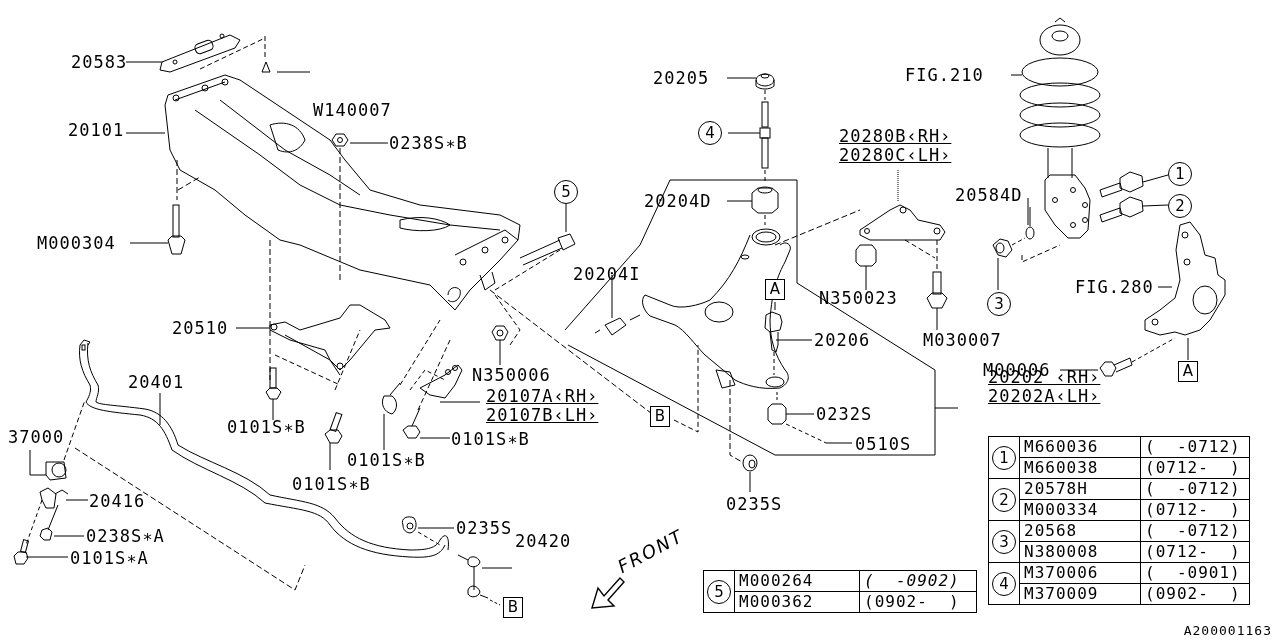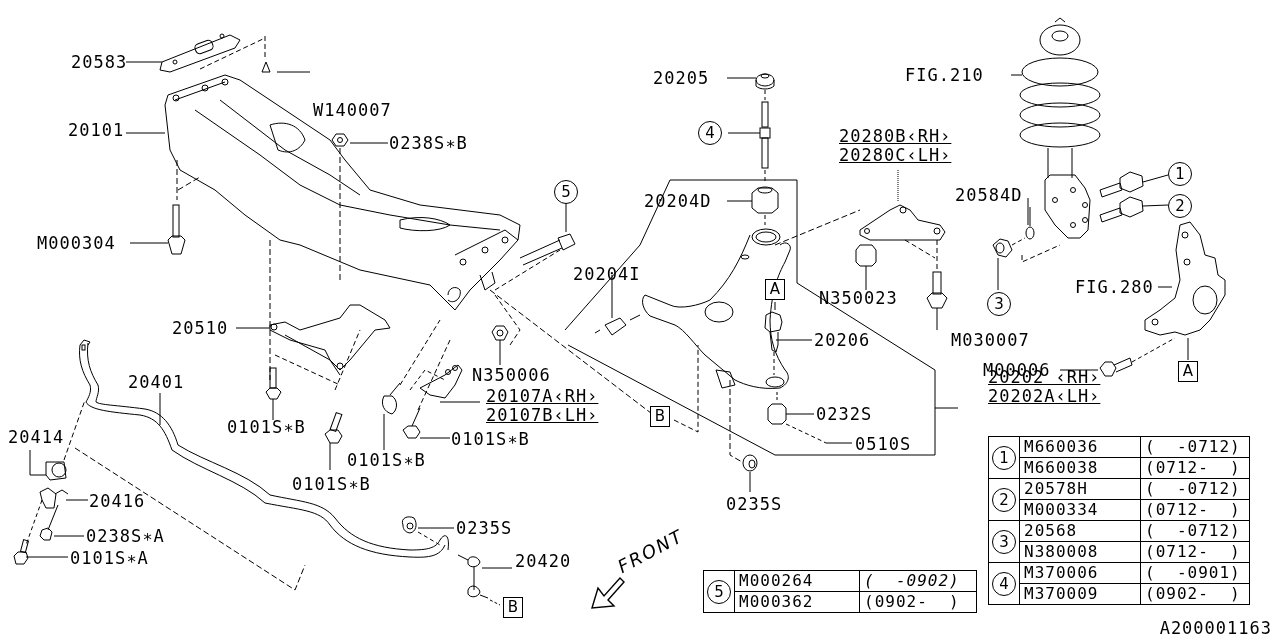--- a/index.html
+++ b/index.html
@@ -8,21 +8,21 @@
   .lbl{position:absolute;font-family:"DejaVu Sans Mono","Liberation Mono",monospace;font-size:17px;letter-spacing:1px;line-height:18px;white-space:nowrap;color:#000;font-weight:300;}
   .lbl.two{line-height:19px;text-decoration:underline;}
   .circ{position:absolute;width:22px;height:22px;border:1.3px solid #000;border-radius:50%;font-size:15px;line-height:22px;text-align:center;background:#fff;font-family:"DejaVu Sans","Liberation Sans",sans-serif;}
   .boxref{position:absolute;width:18px;height:19px;border:1.3px solid #000;font-size:15px;line-height:19px;text-align:center;background:#fff;font-family:"DejaVu Sans","Liberation Sans",sans-serif;}
   table.ref{position:absolute;border-collapse:collapse;background:#fff;}
   table.ref td{border:1.5px solid #000;font-family:"DejaVu Sans Mono","Liberation Mono",monospace;font-size:16px;letter-spacing:1px;height:20px;padding:0 4px;white-space:pre;line-height:20px;}
   table.ref td.num{width:30px;text-align:center;padding:0;}
   table.ref td.num span{display:inline-block;width:22px;height:22px;border:1.3px solid #000;border-radius:50%;line-height:22px;font-size:15px;font-family:"DejaVu Sans","Liberation Sans",sans-serif;letter-spacing:0;}
   .front{position:absolute;left:590px;top:548px;}
   .front-text{position:absolute;left:624px;top:556px;font-size:18px;font-family:"DejaVu Sans","Liberation Sans",sans-serif;font-style:italic;letter-spacing:2px;transform:rotate(-28deg);transform-origin:left bottom;}
-  .docid{position:absolute;right:8px;bottom:2px;font-size:17px;letter-spacing:1px;}
+  .docid{position:absolute;right:8px;bottom:2px;font-size:13px;letter-spacing:1px;}
 </style>
 </head>
 <body>
 
 <svg class="art" viewBox="0 0 1280 640" fill="none" stroke="#000" stroke-width="1">
 
   <g>
     <path d="M162,62 L230,35 L240,40 L235,48 L170,72 L160,70 Z"></path>
     <rect x="195" y="42" width="18" height="10" rx="4" transform="rotate(-20 204 47)"></rect>
     <circle cx="175" cy="62" r="2"></circle>
@@ -329,43 +329,43 @@
 <div class="lbl" style="left:313px;top:63px;margin-top:38px;">W140007</div>
 <div class="lbl" style="left:68px;top:106px;margin-top:15px;">20101</div>
 <div class="lbl" style="left:389px;top:134px;">0238S∗B</div>
 <div class="lbl" style="left:37px;top:234px;">M000304</div>
 
 <div class="lbl" style="left:653px;top:69px;">20205</div>
 <div class="lbl" style="left:644px;top:192px;">20204D</div>
 <div class="lbl" style="left:573px;top:265px;">20204I</div>
 <div class="lbl two" style="left:839px;top:127px;"><span>20280B‹RH›</span><br><span>20280C‹LH›</span></div>
 <div class="lbl" style="left:819px;top:289px;">N350023</div>
-<div class="lbl" style="left:923px;top:331px;margin-left:28px;">M030007</div>
+<div class="lbl" style="left:923px;top:331px;">M030007</div>
 <div class="lbl" style="left:814px;top:331px;">20206</div>
 
 <div class="lbl" style="left:905px;top:66px;">FIG.210</div>
 <div class="lbl" style="left:955px;top:186px;">20584D</div>
 <div class="lbl" style="left:1075px;top:278px;">FIG.280</div>
 <div class="lbl" style="left:983px;top:361px;text-align:center;">M00006</div>
 
 <div class="lbl" style="left:172px;top:319px;">20510</div>
 <div class="lbl" style="left:472px;top:366px;">N350006</div>
 <div class="lbl two" style="left:486px;top:387px;"><span>20107A‹RH›</span><br><span>20107B‹LH›</span></div>
 <div class="lbl" style="left:227px;top:418px;">0101S∗B</div>
 <div class="lbl" style="left:292px;top:475px;">0101S∗B</div>
 <div class="lbl" style="left:347px;top:451px;">0101S∗B</div>
 <div class="lbl" style="left:451px;top:430px;">0101S∗B</div>
 
 <div class="lbl" style="left:128px;top:373px;">20401</div>
-<div class="lbl" style="left:8px;top:428px;">20414</div>
+<div class="lbl" style="left:8px;top:428px;">37000</div>
 <div class="lbl" style="left:89px;top:492px;">20416</div>
 <div class="lbl" style="left:86px;top:527px;">0238S∗A</div>
 <div class="lbl" style="left:70px;top:549px;">0101S∗A</div>
 <div class="lbl" style="left:456px;top:519px;">0235S</div>
-<div class="lbl" style="left:515px;top:552px;">20420</div>
+<div class="lbl" style="left:515px;top:532px;">20420</div>
 
 <div class="lbl" style="left:816px;top:405px;">0232S</div>
 <div class="lbl" style="left:855px;top:435px;">0510S</div>
 <div class="lbl" style="left:726px;top:495px;">0235S</div>
 <div class="lbl two" style="left:960px;top:368px;margin-left:28px;"><span>20202 ‹RH›</span><br><span>20202A‹LH›</span></div>
 
 <div class="circ" style="left:698px;top:121px;">4</div>
 <div class="circ" style="left:554px;top:180px;">5</div>
 <div class="circ" style="left:1168px;top:162px;">1</div>
 <div class="circ" style="left:1168px;top:194px;">2</div>

